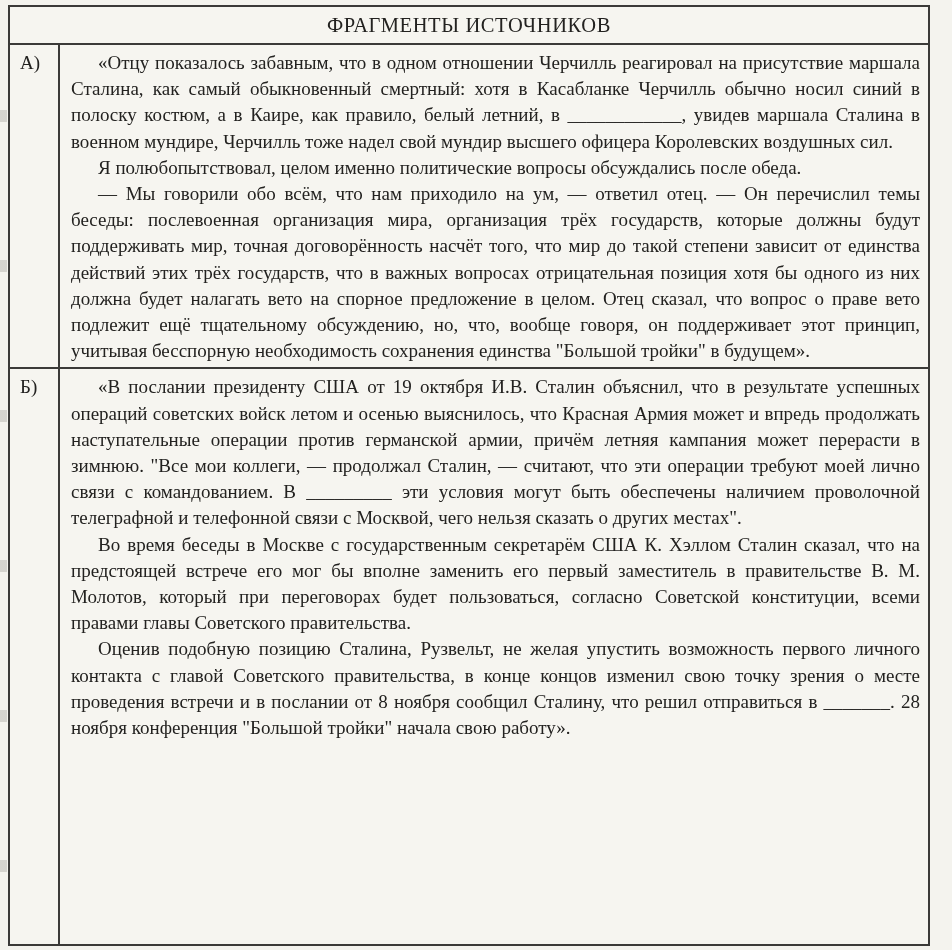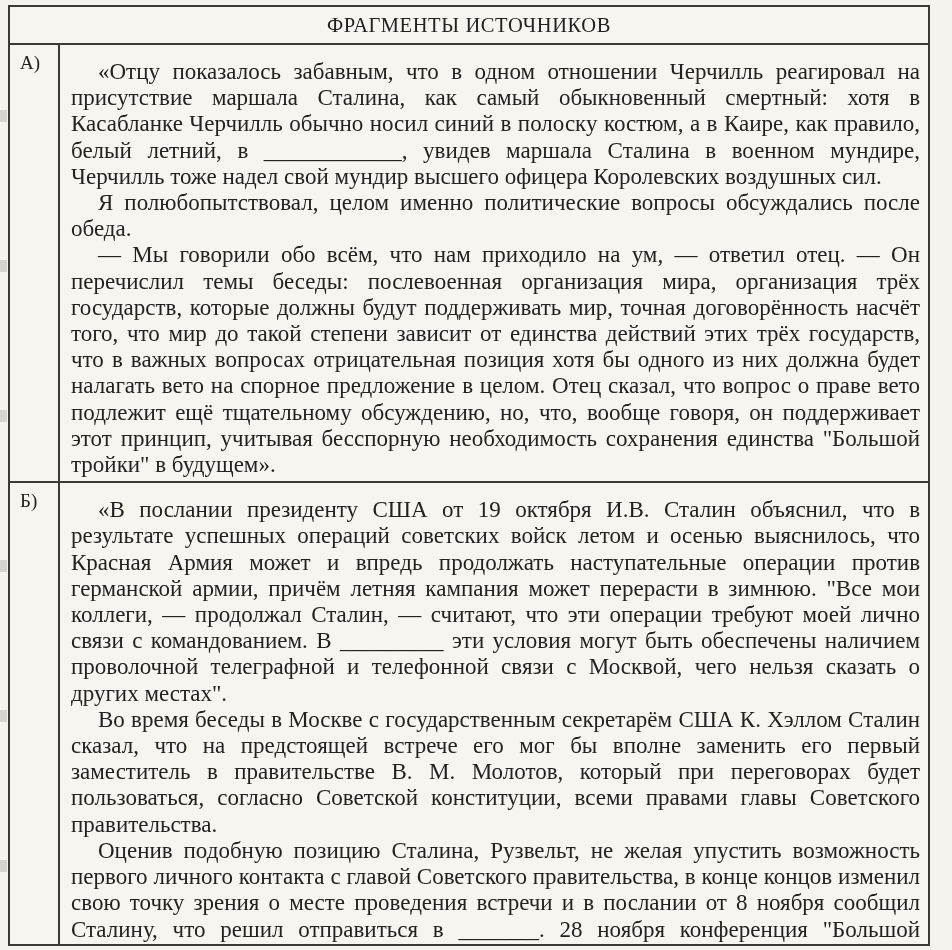--- a/index.html
+++ b/index.html
@@ -66,23 +66,23 @@
   }
   .label-cell {
     flex: 0 0 50px;
     border-right: 2px solid #3b3a38;
     padding: 7px 0 0 10px;
     box-sizing: border-box;
     font-size: 19px;
   }
   .content-cell {
     flex: 1 1 auto;
-    padding: 14px 8px 3px 11px;
+    padding: 5px 8px 3px 11px;
     box-sizing: border-box;
-    font-size: 23px;
+    font-size: 19px;
     line-height: 26.2px;
     text-align: justify;
     overflow: hidden;
   }
   .content-cell p {
     margin: 0;
     text-indent: 27px;
   }
 </style>
 </head>

